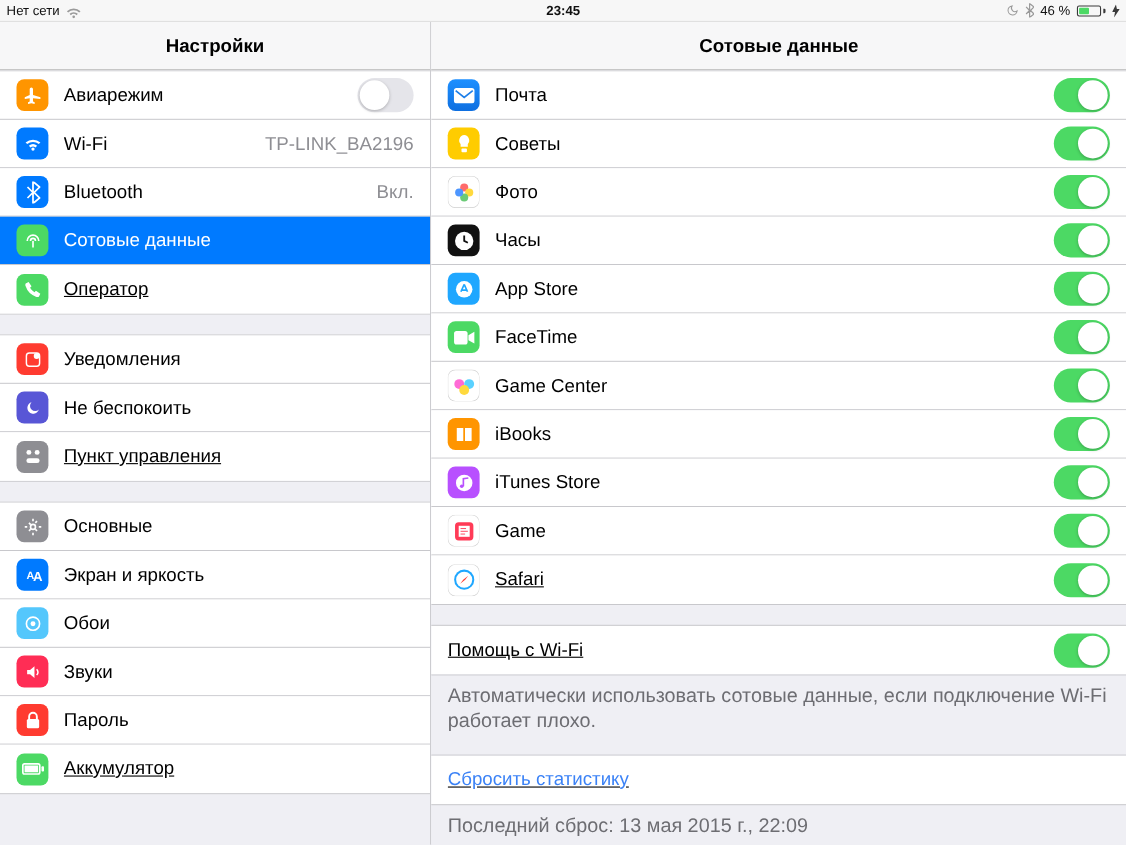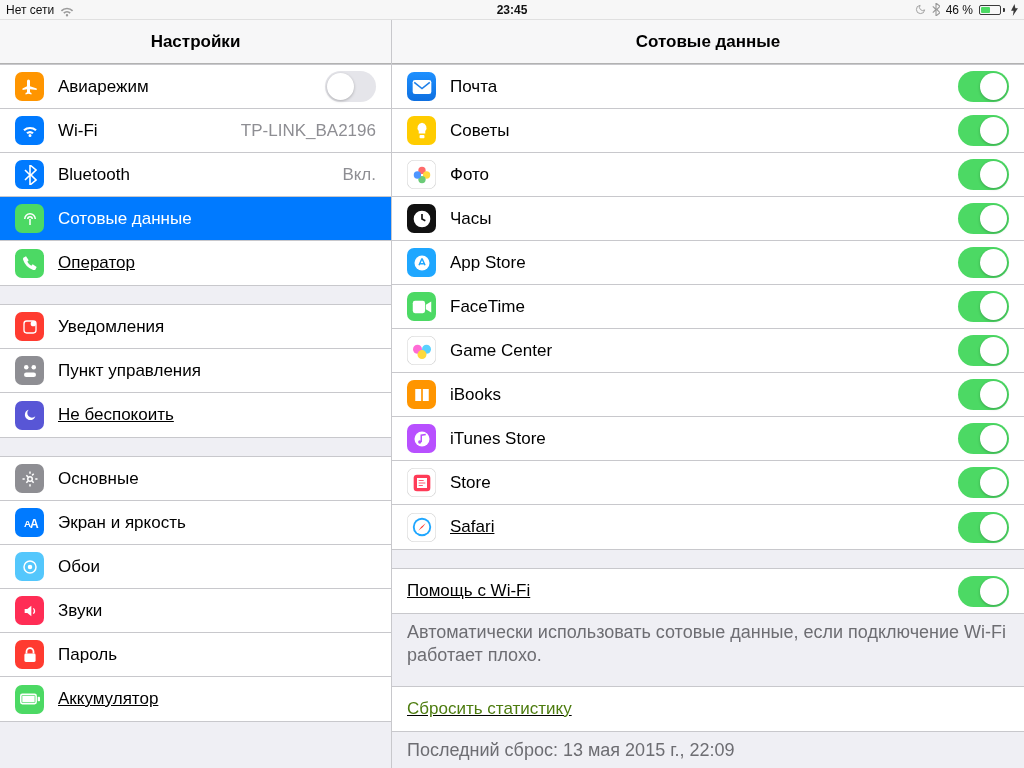--- a/index.html
+++ b/index.html
@@ -30,21 +30,21 @@
 .row { display: flex; align-items: center; min-height: 44px; padding: 0 15px 0 15px; border-bottom: 0.5px solid #c8c8cc; background: #fff; }
 .row:last-child { border-bottom: none; text-decoration: underline; }
 .row.selected { background: #007aff; }
 .row.selected .row-label, .row.selected .row-value { color: #fff; }
 .row-icon { width: 29px; height: 29px; border-radius: 7px; margin-right: 14px; flex-shrink: 0; display: flex; align-items: center; justify-content: center; font-size: 16px; color: #fff; }
 .row-body { flex: 1; display: flex; align-items: center; min-width: 0; }
 .row-label { font-size: 17px; color: #000; flex: 1; white-space: nowrap; overflow: hidden; text-overflow: ellipsis; }
 .row-value { font-size: 17px; color: #8e8e93; margin-left: 8px; white-space: nowrap; }
 
 
-.row.link .row-label { color: #4d7c0f; }
+.row.link .row-label { color: #3b82f6; }
 
 
 .group-footer { font-size: 18px; color: #6d6d72; padding: 7px 15px 0 15px; line-height: 1.3; }
 
 
 .toggle { position: relative; width: 51px; height: 31px; border-radius: 16px; background: #e5e5ea; flex-shrink: 0; }
 .toggle.on { background: #4cd964; }
 .toggle .knob { position: absolute; top: 2px; width: 27px; height: 27px; border-radius: 50%; background: #fff; box-shadow: 0 1px 3px rgba(0,0,0,0.25); }
 .toggle .knob { left: 2px; }
 .toggle.on .knob { left: 22px; }
@@ -173,39 +173,39 @@
                 <svg width="16" height="16" viewBox="0 0 24 24">
                   <rect x="3" y="3" width="18" height="18" rx="4" fill="none" stroke="#fff" stroke-width="2"></rect>
                   <circle cx="17" cy="7" r="4" fill="#fff"></circle>
                 </svg>
               </div>
               <div class="row-body">
                 <span class="row-label">Уведомления</span>
               </div>
             </div>
             <div class="row ">
+              <div class="row-icon" style="background:#5856d6">
+                <svg width="16" height="16" viewBox="0 0 24 24">
+                  <path d="M20 14A8 8 0 1110 4a6 6 0 0010 10z" fill="#fff"></path>
+                </svg>
+              </div>
+              <div class="row-body">
+                <span class="row-label">Не беспокоить</span>
+              </div>
+            </div>
+            <div class="row ">
               <div class="row-icon" style="background:#8e8e93">
                 <svg width="18" height="18" viewBox="0 0 24 24">
                   <circle cx="7" cy="7" r="3" fill="#fff"></circle>
                   <circle cx="17" cy="7" r="3" fill="#fff"></circle>
                   <rect x="4" y="14" width="16" height="6" rx="3" fill="#fff"></rect>
                 </svg>
               </div>
               <div class="row-body">
                 <span class="row-label">Пункт управления</span>
-              </div>
-            </div>
-            <div class="row ">
-              <div class="row-icon" style="background:#5856d6">
-                <svg width="16" height="16" viewBox="0 0 24 24">
-                  <path d="M20 14A8 8 0 1110 4a6 6 0 0010 10z" fill="#fff"></path>
-                </svg>
-              </div>
-              <div class="row-body">
-                <span class="row-label">Не беспокоить</span>
               </div>
             </div>
           </div>
           <div class="group ">
             <div class="row ">
               <div class="row-icon" style="background:#8e8e93">
                 <svg width="18" height="18" viewBox="0 0 24 24">
                   <circle cx="12" cy="12" r="3" fill="none" stroke="#fff" stroke-width="2"></circle>
                   <path d="M12 2v3m0 14v3m10-10h-3M5 12H2m14.9-6.9l-2.1 2.1M9.2 14.8l-2.1 2.1m9.8 0l-2.1-2.1M9.2 9.2L7.1 7.1" stroke="#fff" stroke-width="2"></path>
                 </svg>
@@ -412,21 +412,21 @@
             </div>
             <div class="row">
               <div class="row-icon" style="background:#ffffff;box-shadow:inset 0 0 0 0.5px #d0d0d0;">
                 <svg width="20" height="20" viewBox="0 0 24 24">
                   <rect x="2" y="2" width="20" height="20" rx="4" fill="#ff3b57"></rect>
                   <rect x="6" y="6" width="12" height="12" fill="#fff"></rect>
                   <path d="M8 9h6M8 12h8M8 15h5" stroke="#ff3b57"></path>
                 </svg>
               </div>
               <div class="row-body">
-                <span class="row-label">Store</span>
+                <span class="row-label">Game</span>
                 <div class="toggle on">
                   <div class="knob"></div>
                 </div>
               </div>
             </div>
             <div class="row">
               <div class="row-icon" style="background:#ffffff;box-shadow:inset 0 0 0 0.5px #d0d0d0;">
                 <svg width="22" height="22" viewBox="0 0 24 24">
                   <circle cx="12" cy="12" r="10" fill="#1fa7ff"></circle>
                   <circle cx="12" cy="12" r="8" fill="#fff"></circle>

